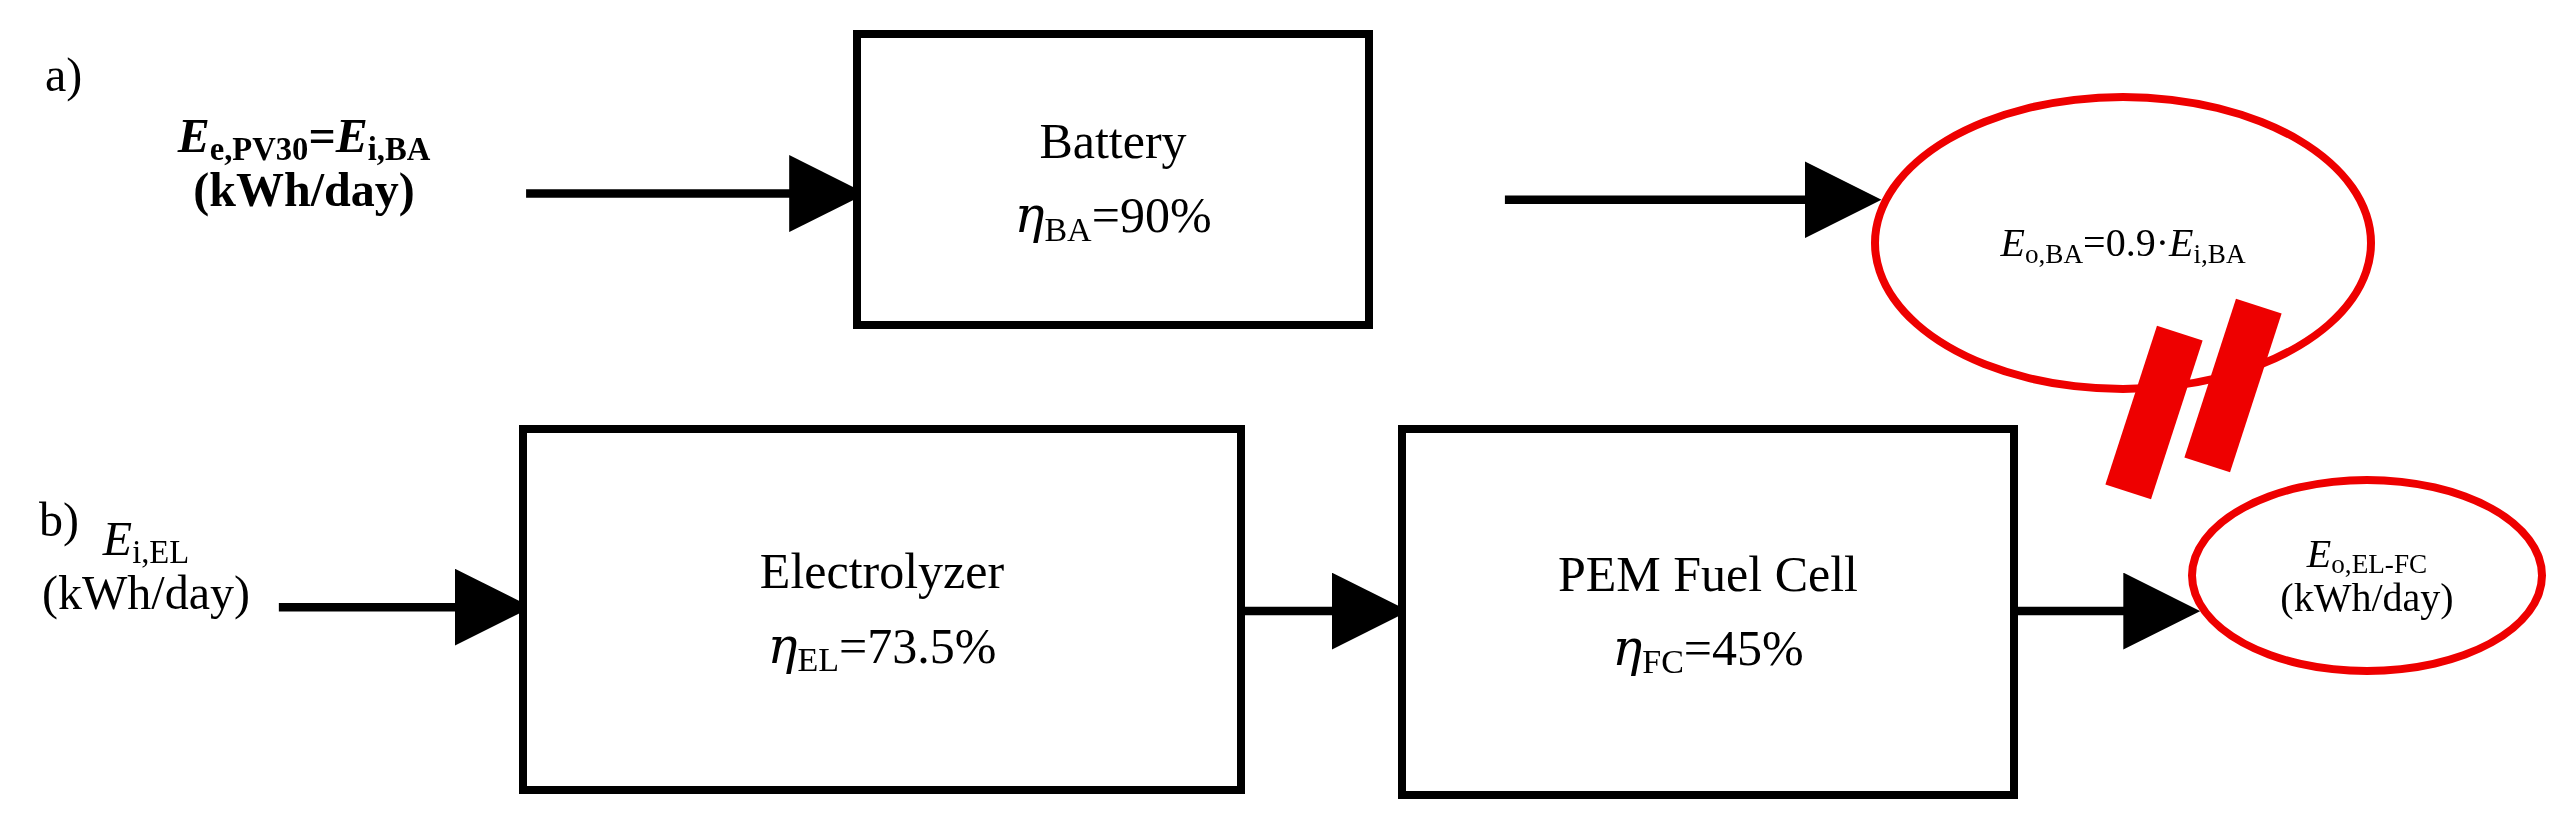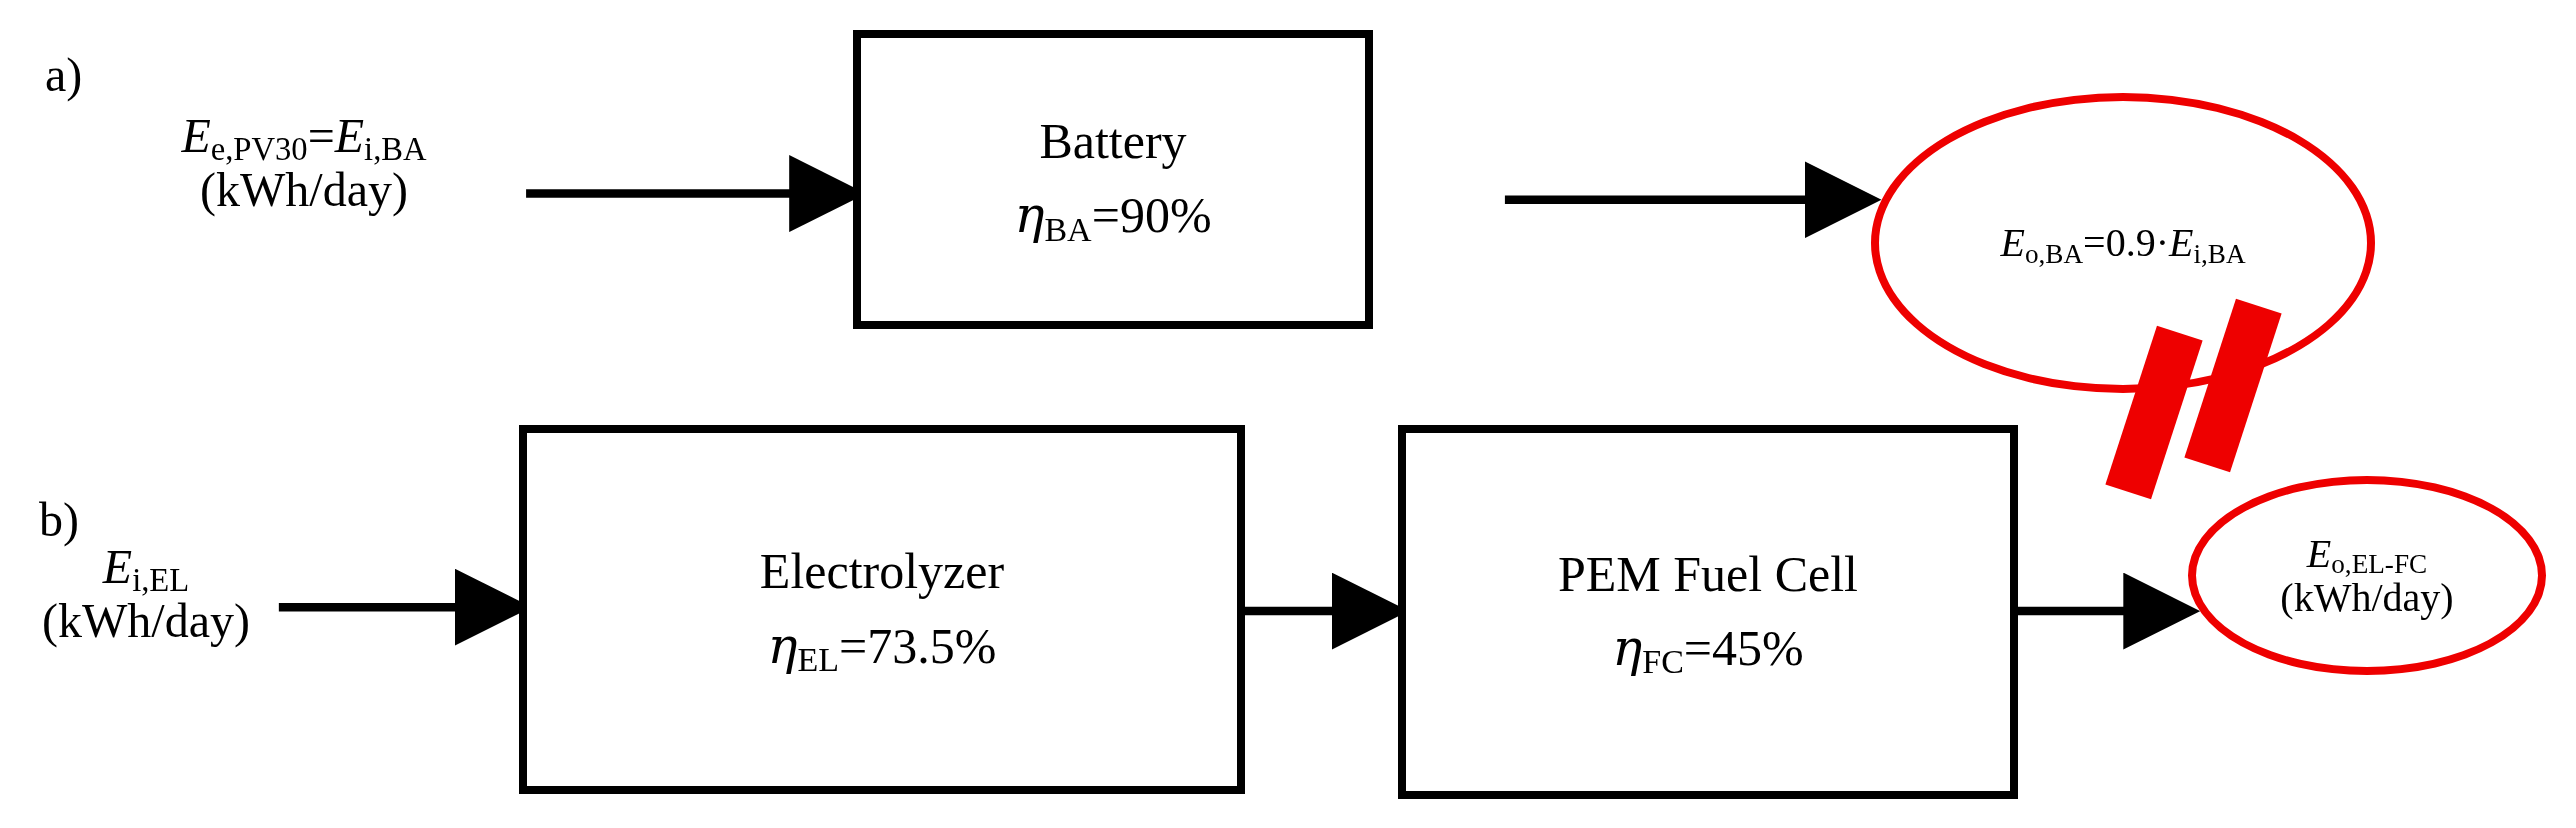--- a/index.html
+++ b/index.html
@@ -117,21 +117,21 @@
 
     <line x1="358" y1="781" x2="668" y2="781" stroke="#000" stroke-width="11" marker-end="url(#ah)"></line>
 
     <line x1="1520" y1="786" x2="1796" y2="786" stroke="#000" stroke-width="11" marker-end="url(#ah)"></line>
 
     <line x1="2590" y1="786" x2="2814" y2="786" stroke="#000" stroke-width="11" marker-end="url(#ah)"></line>
   </svg>
 
   <div class="abs panel-label" style="left:45px; top:51px;">a)</div>
 
-  <div class="abs flow-label math" style="left:86px; top:109px; width:436px;">
+  <div class="abs flow-label math" style="left:86px; top:109px; width:436px;font-weight:bold;">
     <div>
       <span class="it">E</span><span class="sub">e,PV30</span><span>=</span><span class="it">E</span><span class="sub">i,BA</span>
     </div>
     <div>(kWh/day)</div>
   </div>
 
   <div class="abs proc-box" style="left:853px; top:29.6px; width:520px; height:299px;">
     <div class="proc-title">Battery</div>
     <div class="proc-eff math">
       <span class="eta">η</span><span class="sub">BA</span><span>=</span><span>90%</span>
@@ -144,21 +144,21 @@
     </div>
   </div>
 
   <div class="abs" style="left:2116px; top:296px; width:233px; height:202px;">
     <div class="abs eq-bar" style="left:14px; top:33px; width:48px; height:167px; transform: rotate(18deg); transform-origin: 50% 50%;"></div>
     <div class="abs eq-bar" style="left:93px; top:6.2px; width:48px; height:167px; transform: rotate(18deg); transform-origin: 50% 50%;"></div>
   </div>
 
   <div class="abs panel-label" style="left:39px; top:496px;">b)</div>
 
-  <div class="abs flow-label math" style="left:14px; top:540px; width:264px;">
+  <div class="abs flow-label math" style="left:14px; top:512px; width:264px;">
     <div>
       <span class="it">E</span><span class="sub">i,EL</span>
     </div>
     <div>(kWh/day)</div>
   </div>
 
   <div class="abs proc-box" style="left:519px; top:425px; width:726px; height:369px;">
     <div class="proc-title">Electrolyzer</div>
     <div class="proc-eff math">
       <span class="eta">η</span><span class="sub">EL</span><span>=</span><span>73.5%</span>

